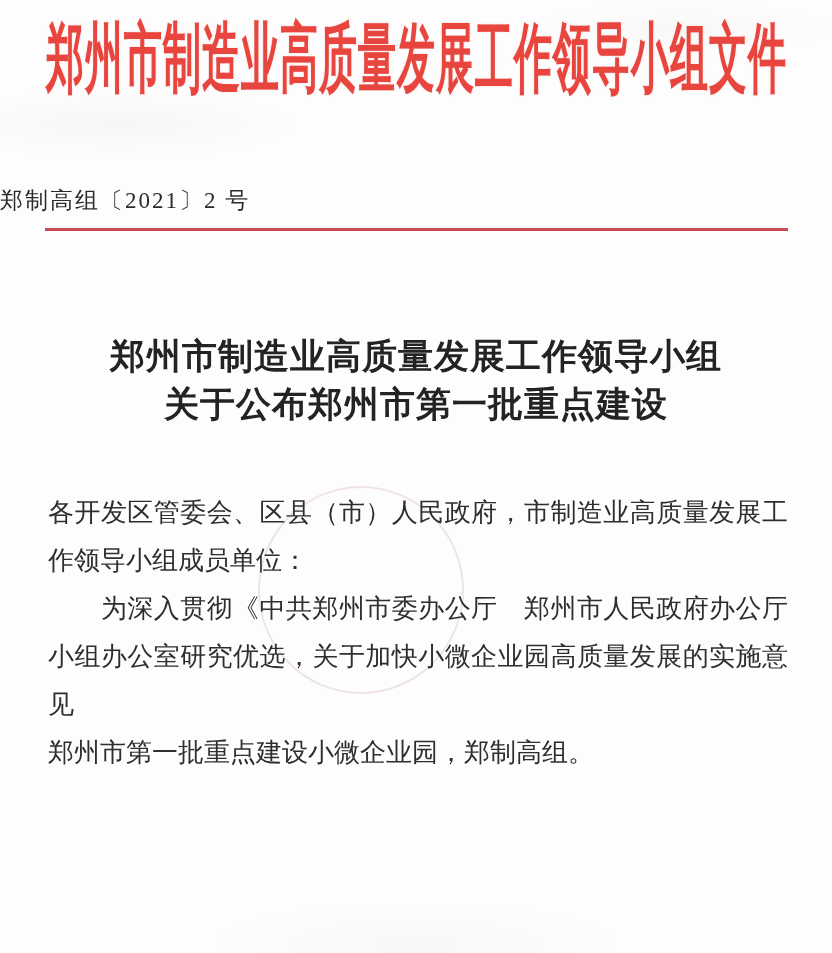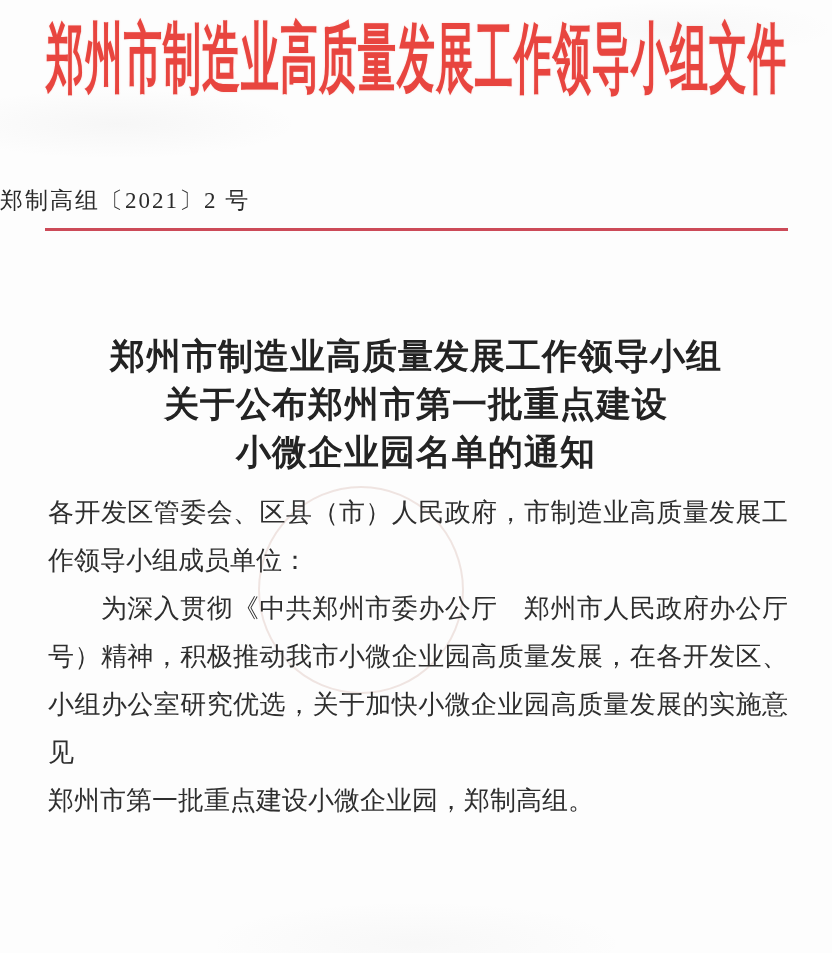--- a/index.html
+++ b/index.html
@@ -132,27 +132,25 @@
       <span>件</span>
     </div>
 
   <div class="doc-number">郑制高组〔2021〕2 号</div>
 
   <div class="red-divider"></div>
 
   <div class="title-block">
     <div>郑州市制造业高质量发展工作领导小组</div>
     <div>关于公布郑州市第一批重点建设</div>
-    <div>小微企业园名单的通知</div>
   </div>
 
   <div class="stamp"></div>
 
   <div class="body-text">
     <div class="line">各开发区管委会、区县（市）人民政府，市制造业高质量发展工</div>
     <div class="line last">作领导小组成员单位：</div>
     <div class="line">　　为深入贯彻《中共郑州市委办公厅　郑州市人民政府办公厅</div>
-    <div class="line">号）精神，积极推动我市小微企业园高质量发展，在各开发区、</div>
     <div class="line">小组办公室研究优选，关于加快小微企业园高质量发展的实施意见</div>
     <div class="line last">郑州市第一批重点建设小微企业园，郑制高组。</div>
   </div>
 
 </div>
 
 </body></html>

